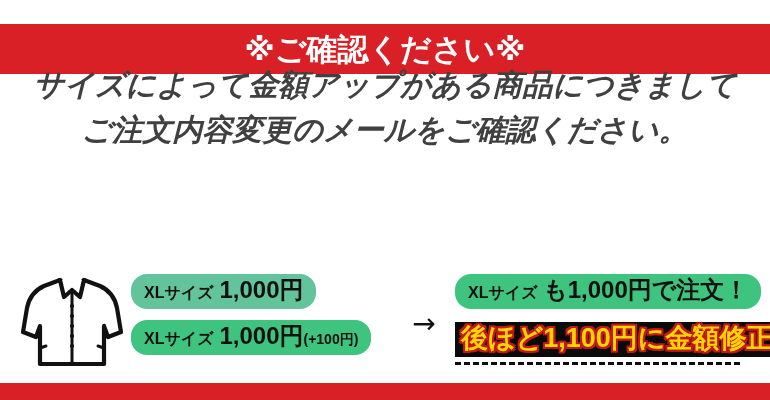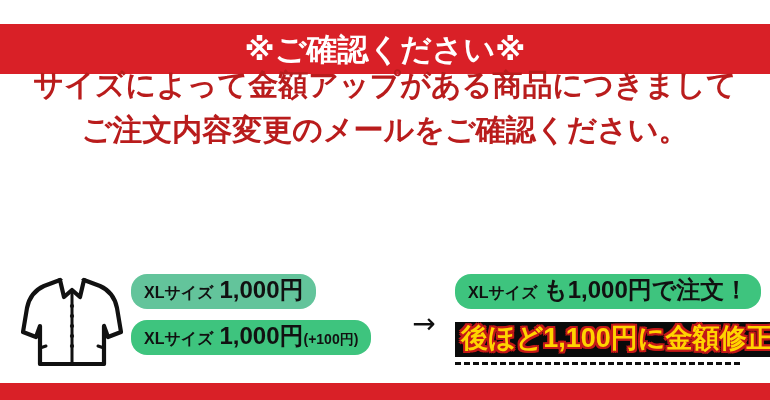--- a/index.html
+++ b/index.html
@@ -42,25 +42,26 @@
 
   
   .notice-block {
     position: absolute;
     left: 0;
     top: 62px;
     width: 770px;
     text-align: center;
   }
   .notice-line {
-    color: #b91c1c;
+    color: #404040;
     font-size: 30px;
     font-weight: bold;
     line-height: 45px;
     white-space: nowrap;
+    font-style: italic;
   }
 
   
   .compare-row {
     position: absolute;
     left: 0;
     top: 266px;
     width: 770px;
     height: 112px;
   }

